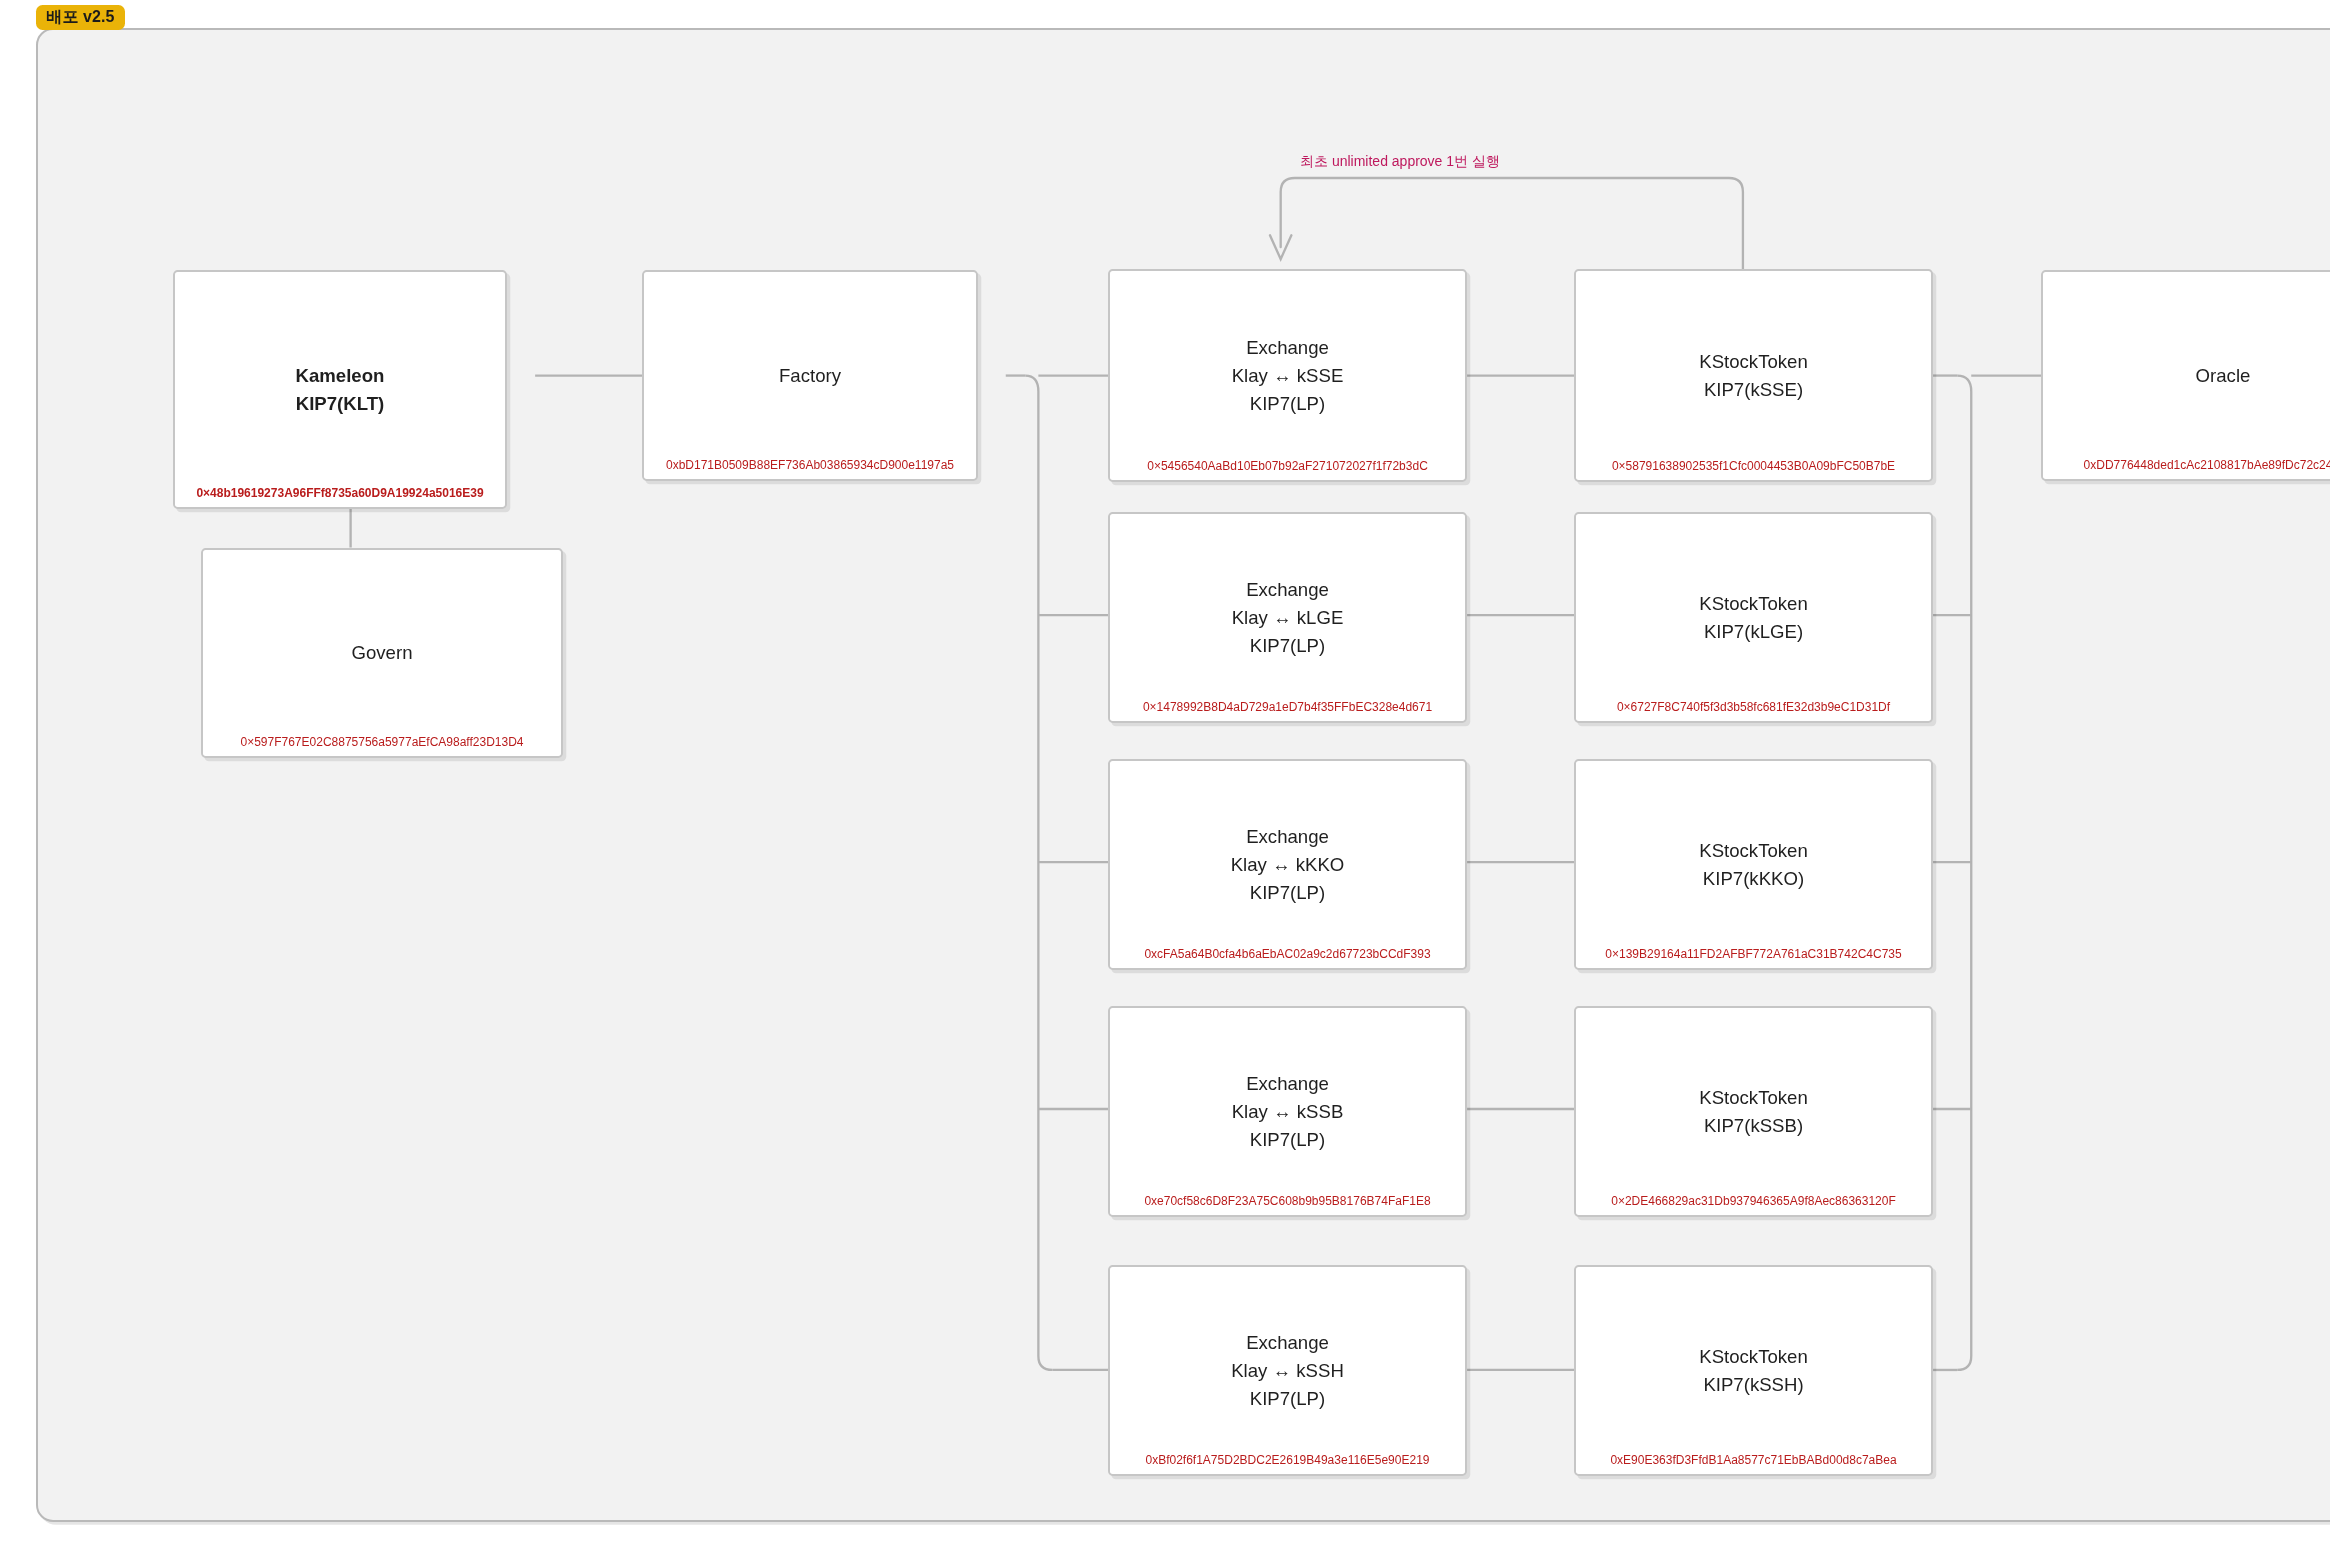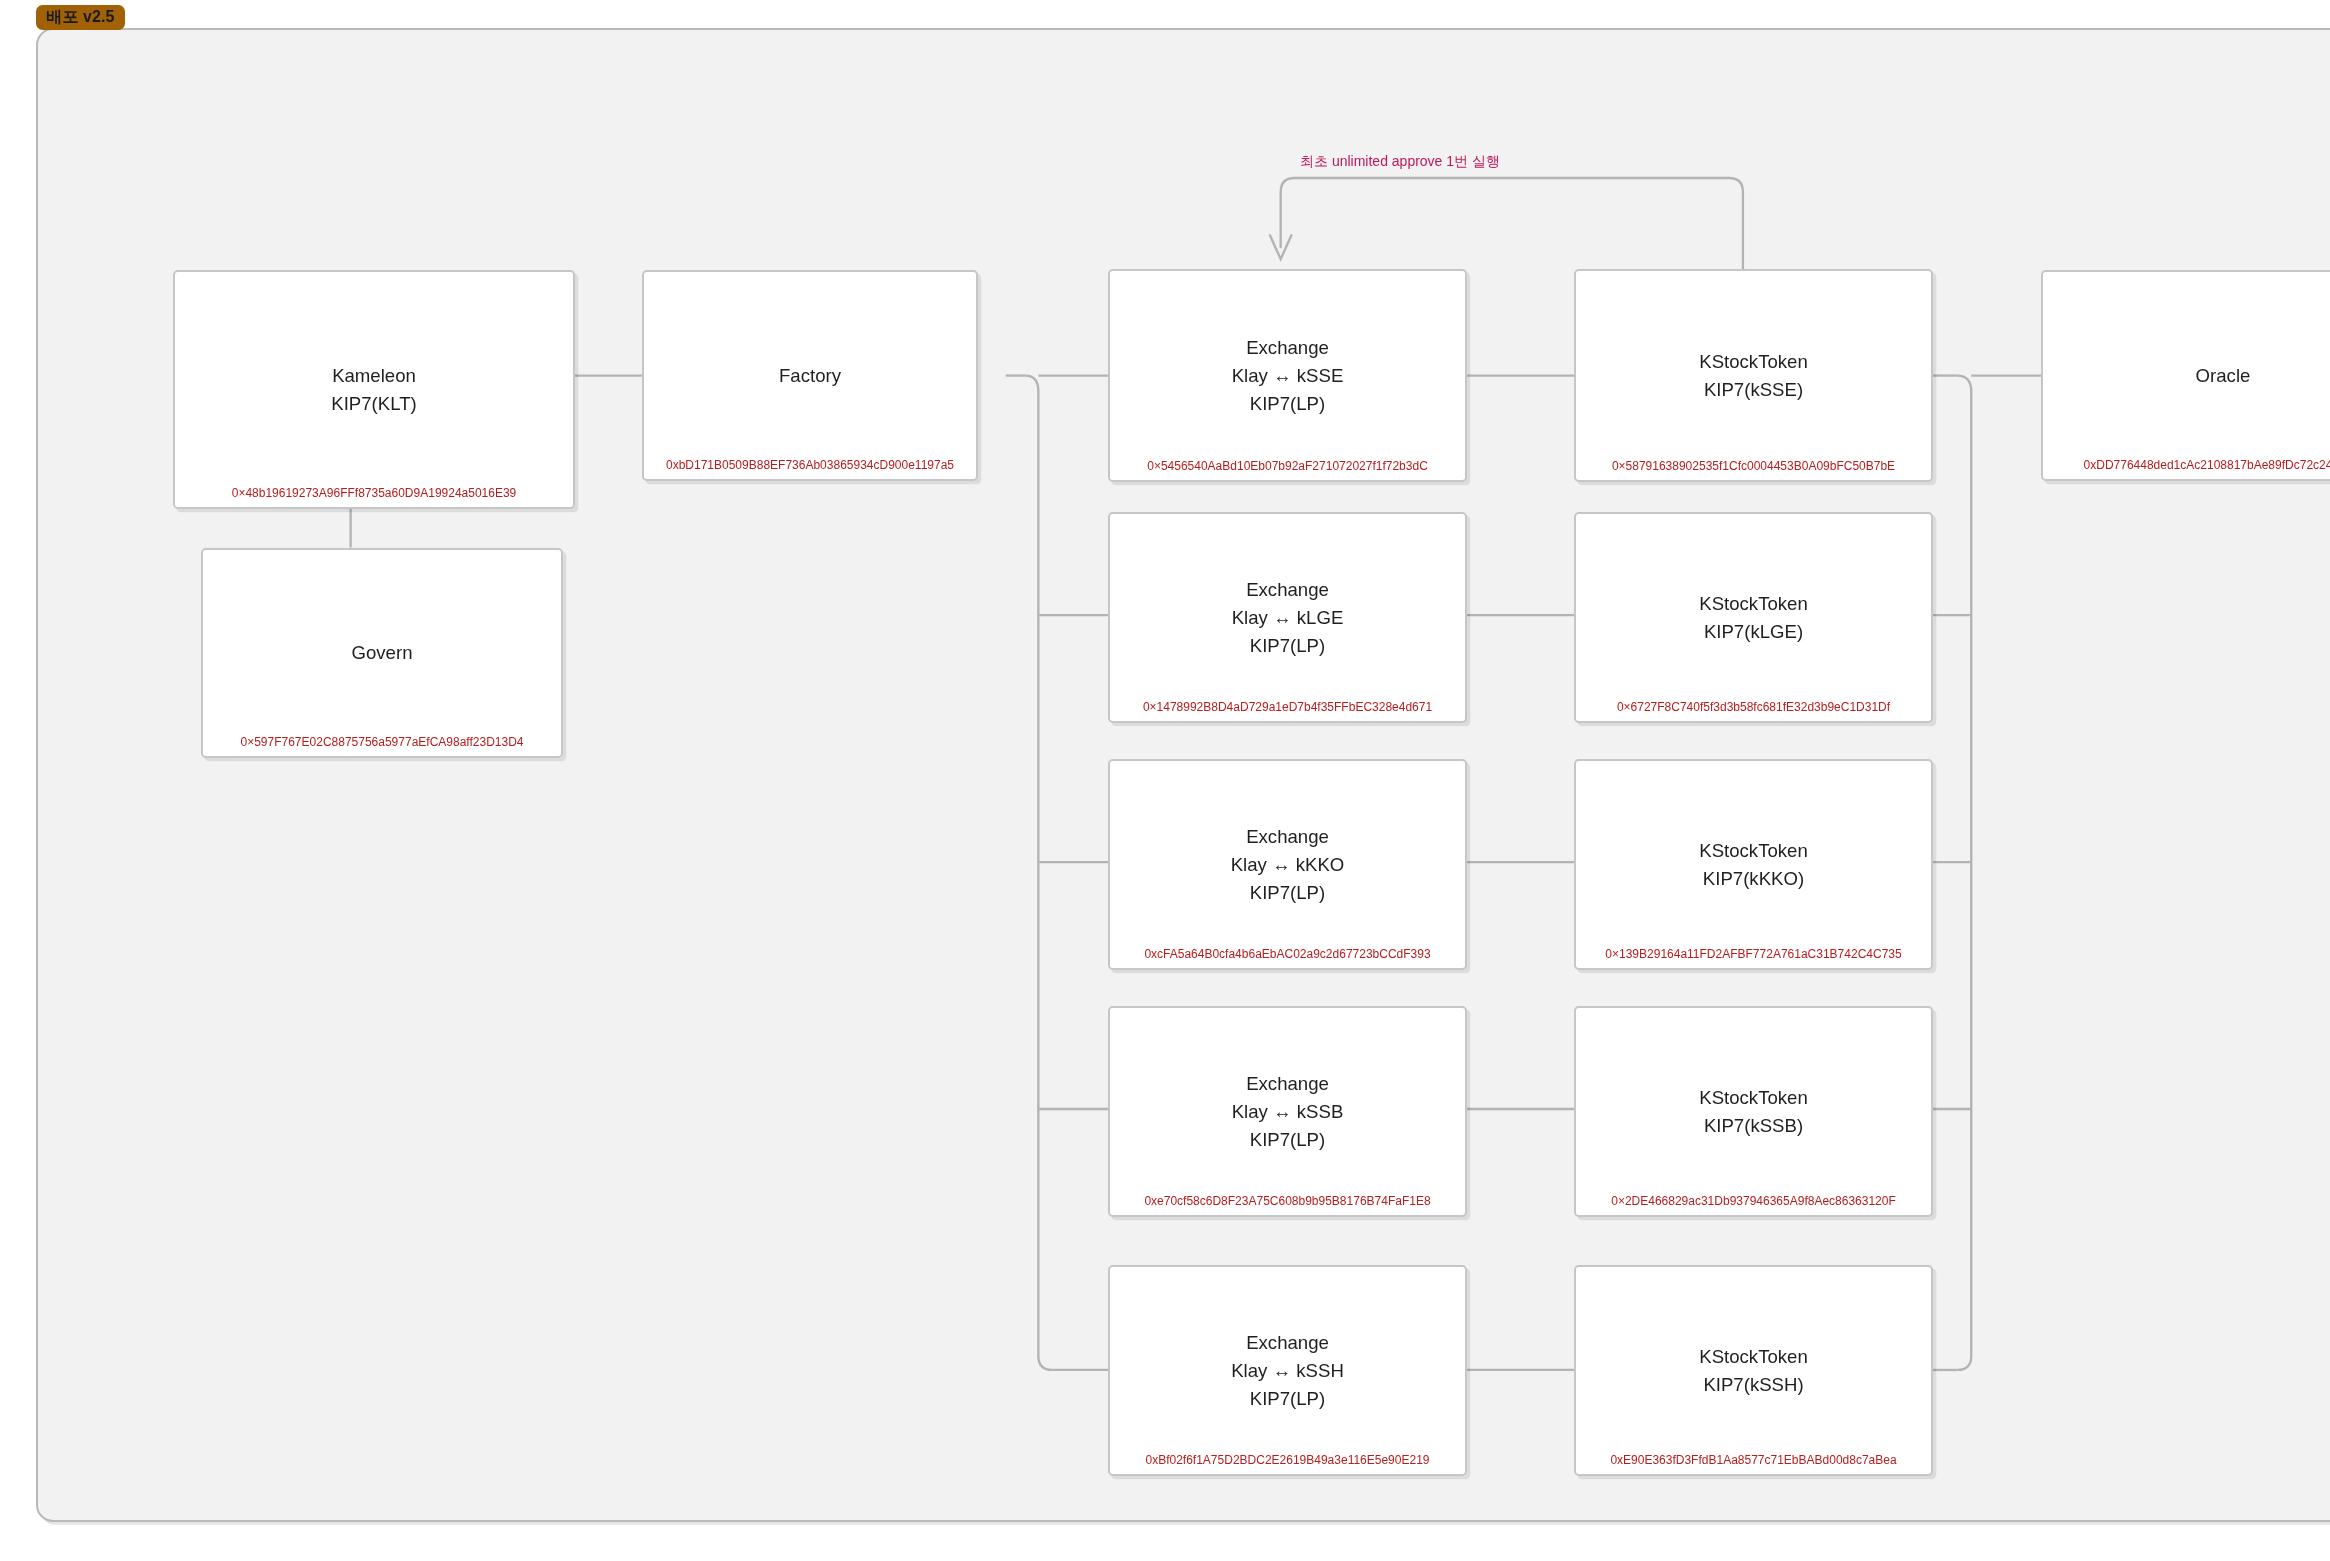--- a/index.html
+++ b/index.html
@@ -15,21 +15,21 @@
     background: #ffffff;
     overflow: hidden;
   }
 
   
   .version-badge {
     position: absolute;
     left: 36px;
     top: 4.7px;
     padding: 4.2px 10.3px 5.1px 10.3px;
-    background: #a16207;
+    background: #eab308;
     border-radius: 6.5px;
     font-size: 16px;
     font-weight: 700;
     color: #1b1b1b;
     line-height: 1;
     letter-spacing: 0.1px;
     z-index: 40;
     white-space: nowrap;
   }
 
@@ -151,21 +151,21 @@
 
       <path d="M4230 806 L4380 806"></path>
     </g>
 
     <g fill="none" stroke="#b3b3b3" stroke-width="5" stroke-linecap="round">
       <path d="M3740 578 L3740 412 Q3740 382 3710 382 L2778 382 Q2748 382 2748 412 L2748 530"></path>
       <path d="M2725 505 L2748 556 L2771 505" stroke-width="5"></path>
     </g>
   </svg>
 
-  <div class="node" style="left:173px; top:270px; width:402px; height:239px;">
+  <div class="node" style="left:173px; top:270px; width:334px; height:239px;font-weight:bold;">
     <div class="node-title">Kameleon
 KIP7(KLT)</div>
     <div class="node-addr">0×48b19619273A96FFf8735a60D9A19924a5016E39</div>
   </div>
 
   <div class="node" style="left:173px; top:548px; width:362px; height:210px;margin-left:28px;">
     <div class="node-title">Govern</div>
     <div class="node-addr">0×597F767E02C8875756a5977aEfCA98aff23D13D4</div>
   </div>
 

